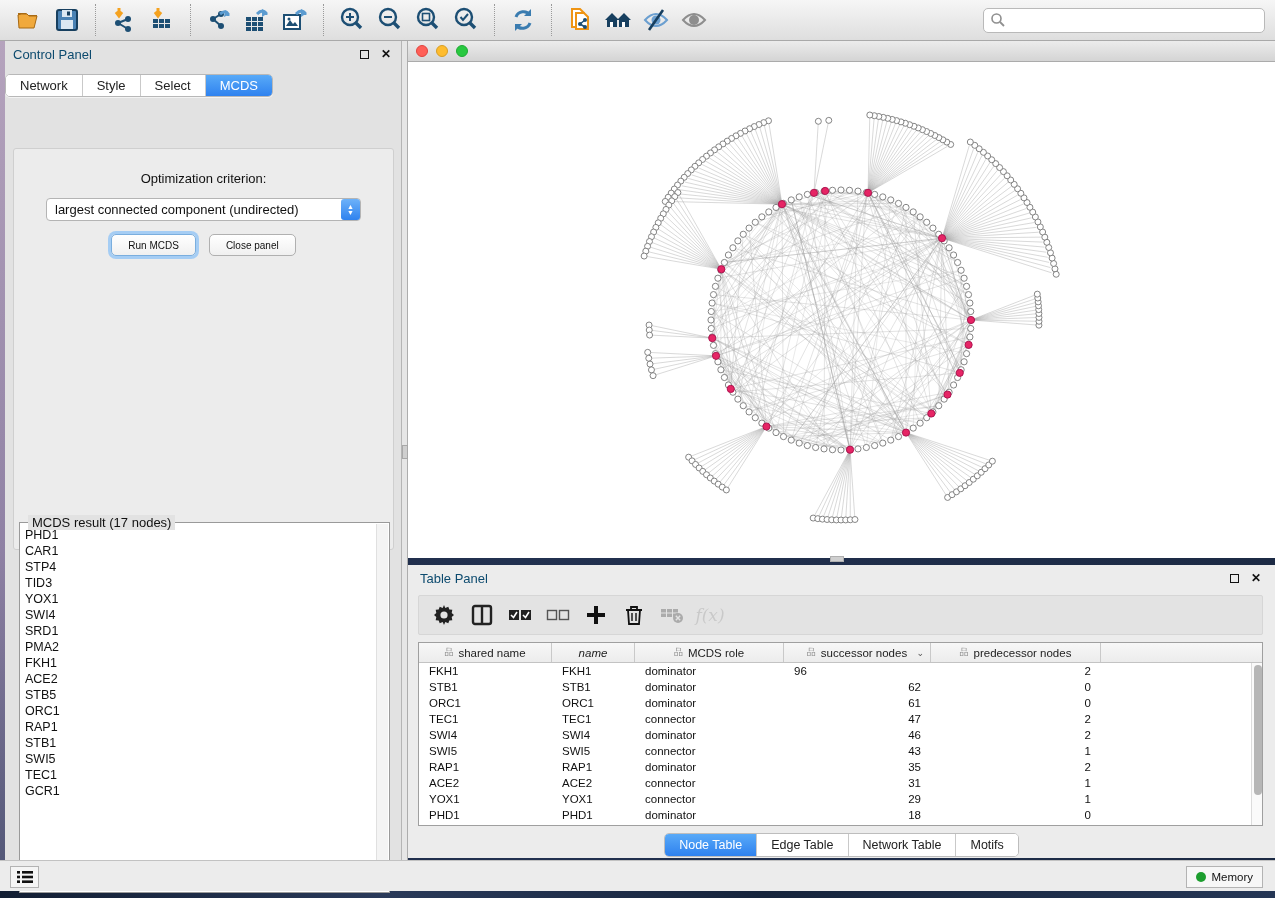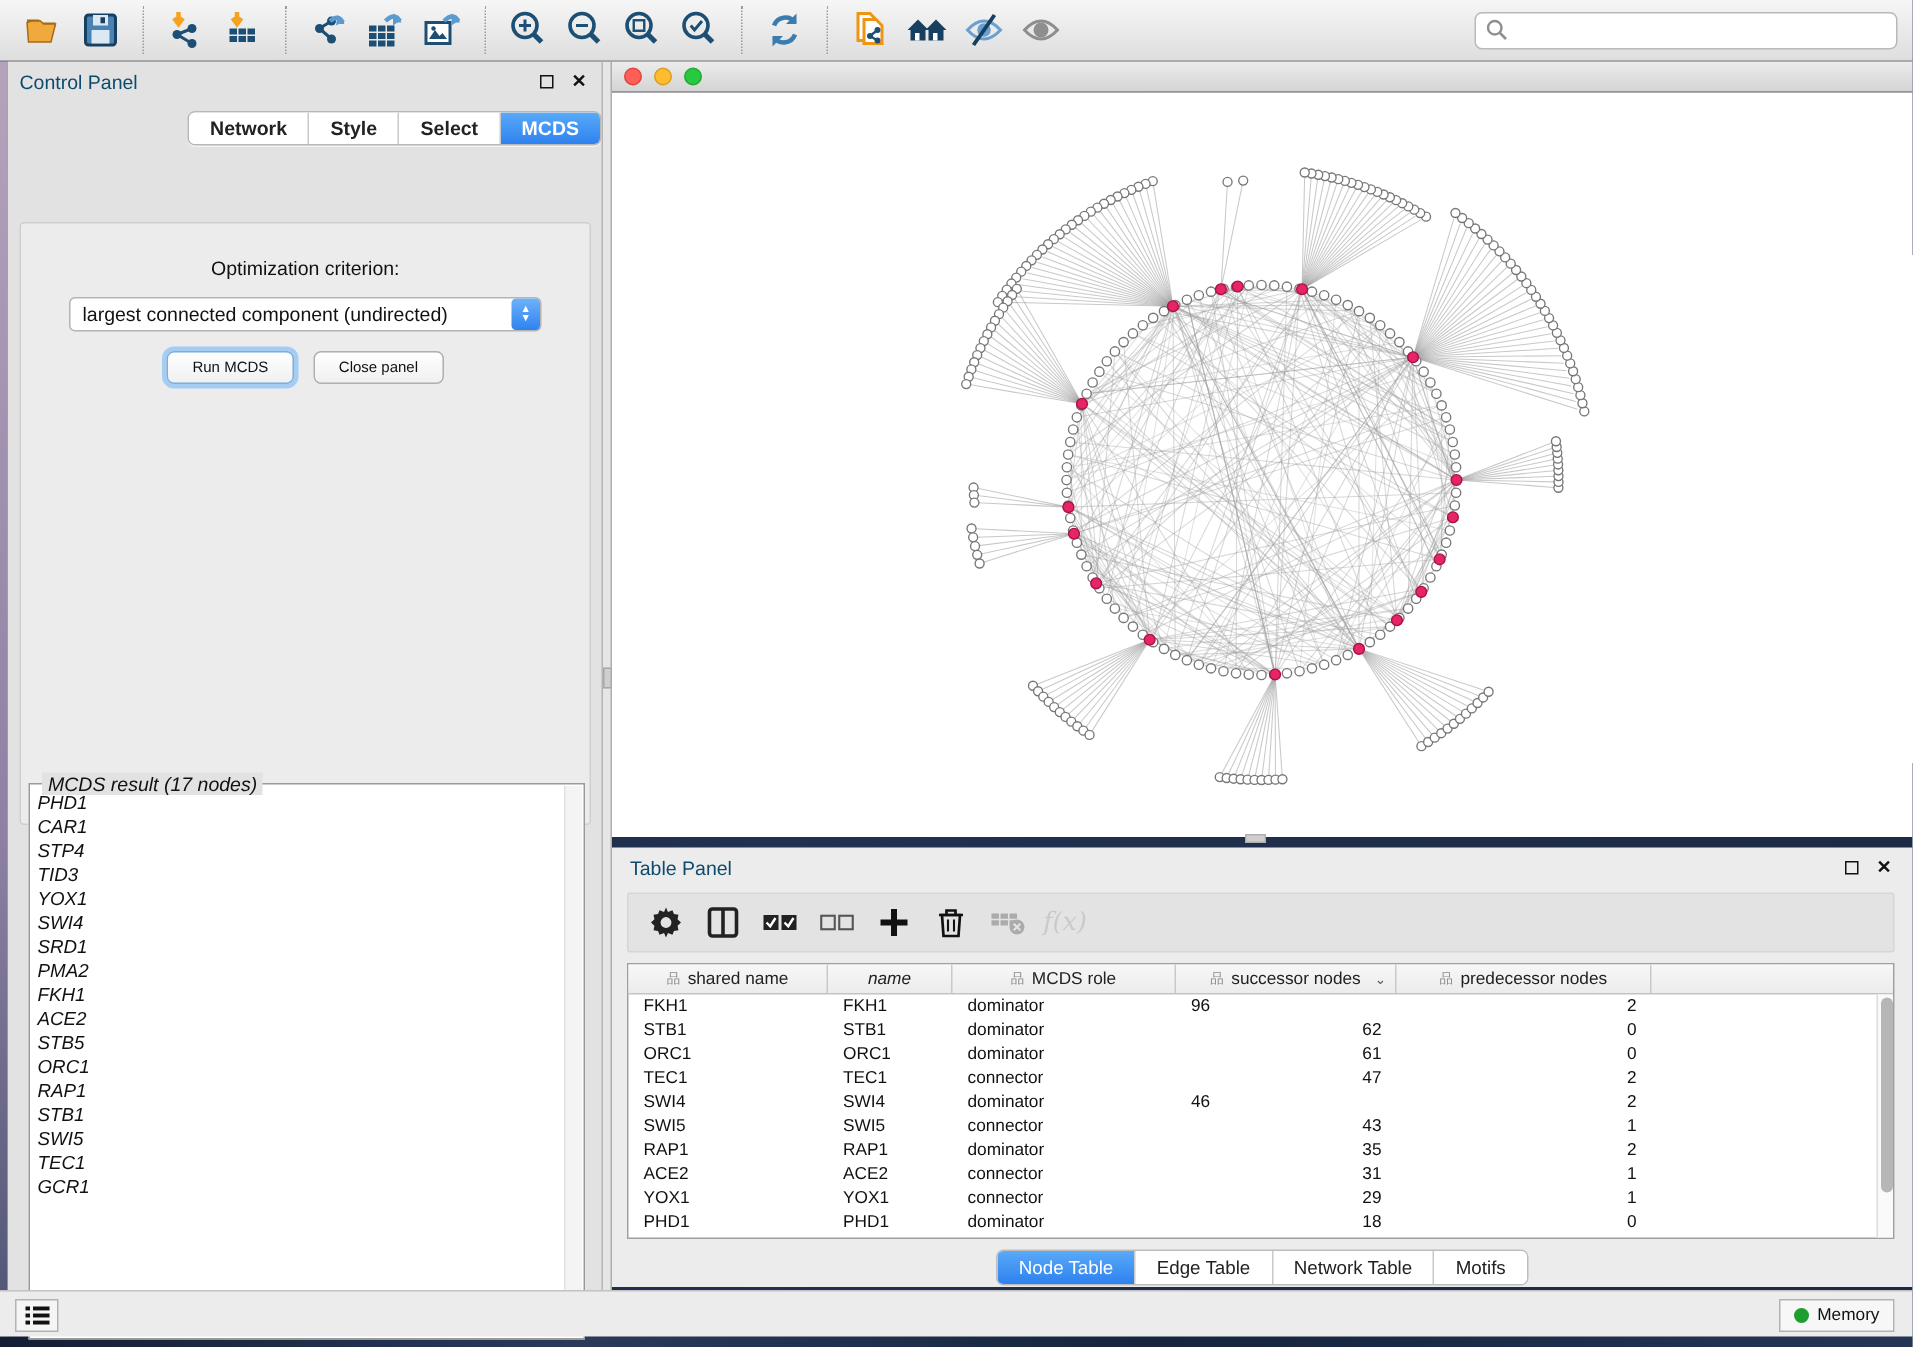--- a/index.html
+++ b/index.html
@@ -25,41 +25,41 @@
 
   
   .cpanel { position:absolute; left:5px; top:41px; width:397px; height:819px; background:#e2e2e2; border-right:1px solid #b5b5b5; }
   .panel-head { height:26px; display:flex; align-items:center; padding:0 8px; }
   .panel-title { font-size:13px; color:#0c4a6e; }
   .panel-head .spacer { flex:1; }
   .wbtn { width:14px; height:14px; margin-left:8px; display:flex; align-items:center; justify-content:center;
     font-size:12px; color:#111; cursor:pointer; line-height:1; }
   .float-glyph { width:9px; height:9px; border:1.5px solid #111; }
 
-  .seg-wrap { display:flex; justify-content:flex-end; margin-top:7px;font-weight:bold; }
+  .seg-wrap { display:flex; justify-content:flex-start; margin-top:7px; }
   .segctl { display:flex; border:1px solid #b8b8b8; border-radius:5px; overflow:hidden; background:#fff; box-shadow:0 1px 0 rgba(255,255,255,.6); }
   .seg { font-size:13px; color:#222; padding:3px 14px; border-left:1px solid #c9c9c9; cursor:pointer; background:#fff; }
   .seg:first-child { border-left:none; }
   .seg.active { background:linear-gradient(#58aaf8,#2f82ef); color:#fff; }
 
   .cp-content { position:absolute; left:8px; top:51px; width:381px; height:402px;
     background:#ececec; border:1px solid #cfcfcf; border-radius:3px; }
   .opt-label { text-align:center; font-size:13px; color:#111; margin-top:22px; }
   .opt-row { display:flex; justify-content:center; margin-top:12px; }
   .mac-select { width:315px; height:23px; background:#fff; border:1px solid #b4b4b4; border-radius:4px;
     display:flex; align-items:center; font-size:13px; color:#111; padding-left:8px; cursor:pointer; }
   .mac-select .stepper { margin-left:auto; width:19px; height:21px; border-radius:3px;
     background:linear-gradient(#6db2f9,#2f82ef); display:flex; flex-direction:column; align-items:center; justify-content:center; color:#fff; font-size:7px; line-height:6px; }
   .btn-row { display:flex; justify-content:center; gap:13px; margin-top:13px; }
   .mac-btn { height:22px; padding:0 16px; background:linear-gradient(#ffffff,#f0f0f0); border:1px solid #b0b0b0;
     border-radius:5px; font-size:10px; color:#111; cursor:pointer; }
   .mac-btn.focus { box-shadow:0 0 0 3px #a5cdf4; border-color:#7aaede; }
 
   .result-box { position:absolute; left:14px; top:425px; width:371px; height:371px;
-    border:1px solid #9a9a9a; background:#fff;font-style:italic; }
+    border:1px solid #9a9a9a; background:#fff; }
   .result-legend { position:absolute; left:8px; top:-8px; background:#e2e2e2; padding:0 4px; font-size:13px; color:#111; }
   .result-list { position:absolute; inset:1px 13px 1px 1px; overflow:hidden; font-size:12.5px; color:#111; padding:3px 0 0 4px; }
   .result-list div { line-height:16px; }
   .result-scroll { position:absolute; right:1px; top:1px; bottom:1px; width:12px; background:#f4f4f4; border-left:1px solid #e0e0e0; }
 
   
   .vsash { position:absolute; left:402px; top:41px; width:6px; height:819px; background:#e6e6e6; border-right:1px solid #adadad; }
   .vsash .grip { position:absolute; left:0; top:404px; width:6px; height:14px; background:#cfcfcf; border:1px solid #a8a8a8; cursor:pointer; }
   .hsash-grip { position:absolute; left:830px; top:556px; width:14px; height:6px; background:#cfcfcf; border:1px solid #b0b0b0; cursor:pointer; }
 
@@ -1119,21 +1119,21 @@
           <div class="td" style="width: 133px; text-align: left;">TEC1</div>
           <div class="td" style="width: 83px; text-align: left;">TEC1</div>
           <div class="td" style="width: 149px; text-align: left;">connector</div>
           <div class="td num" style="width: 147px; ">47</div>
           <div class="td num" style="width: 170px; text-align: right;">2</div>
         </div>
         <div class="tr">
           <div class="td" style="width: 133px; text-align: left;">SWI4</div>
           <div class="td" style="width: 83px; text-align: left;">SWI4</div>
           <div class="td" style="width: 149px; text-align: left;">dominator</div>
-          <div class="td num" style="width: 147px; text-align: left;">46</div>
+          <div class="td num" style="width: 147px; text-align: right;">46</div>
           <div class="td num" style="width: 170px; text-align: right;">2</div>
         </div>
         <div class="tr">
           <div class="td" style="width: 133px; text-align: left;">SWI5</div>
           <div class="td" style="width: 83px; text-align: left;">SWI5</div>
           <div class="td" style="width: 149px; text-align: left;">connector</div>
           <div class="td num" style="width: 147px; text-align: right;">43</div>
           <div class="td num" style="width: 170px; text-align: right;">1</div>
         </div>
         <div class="tr">

